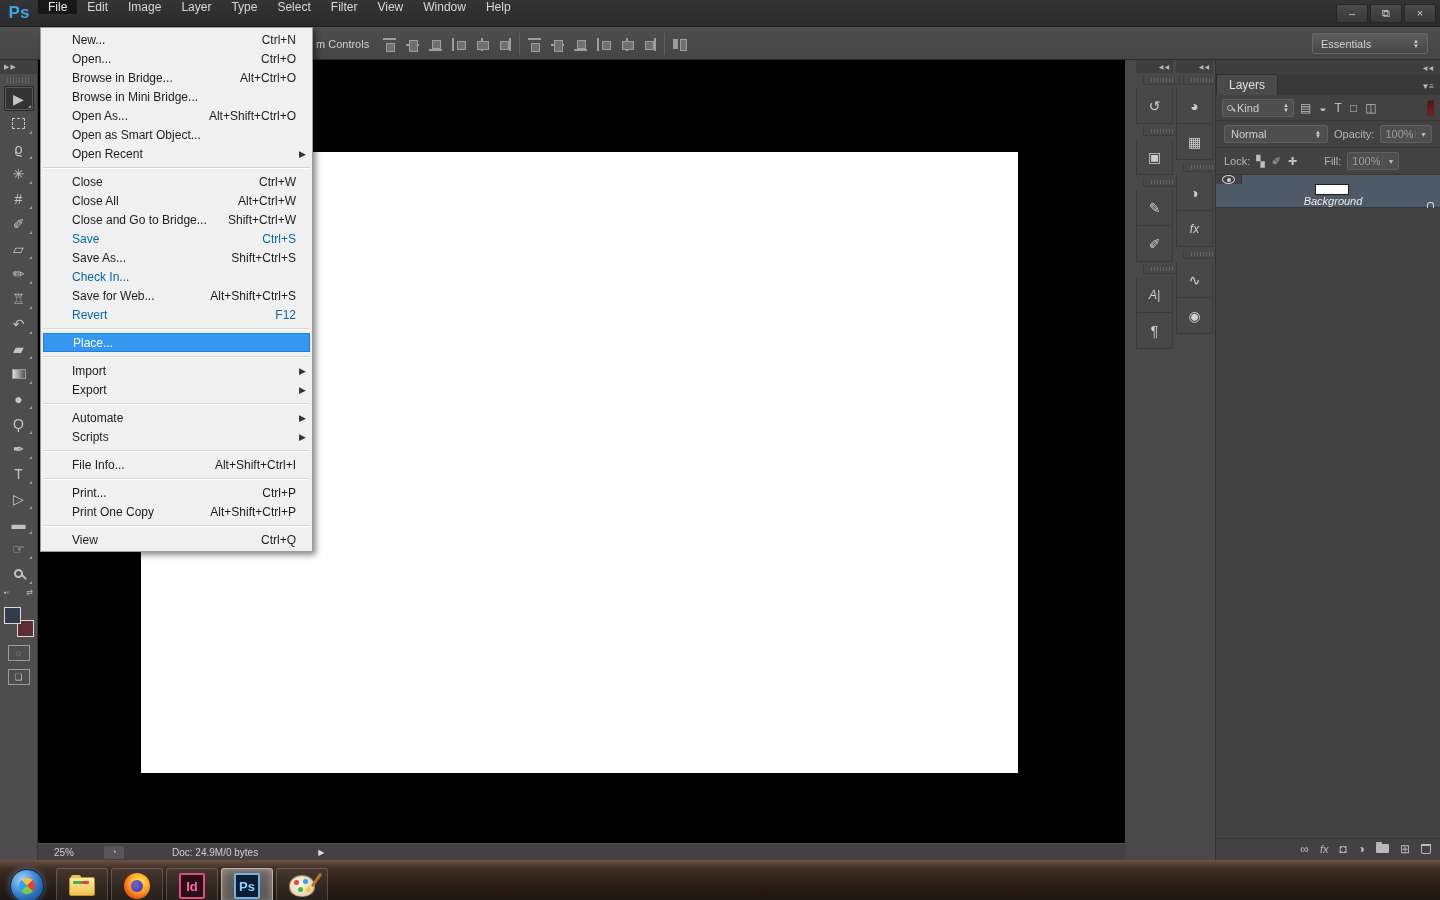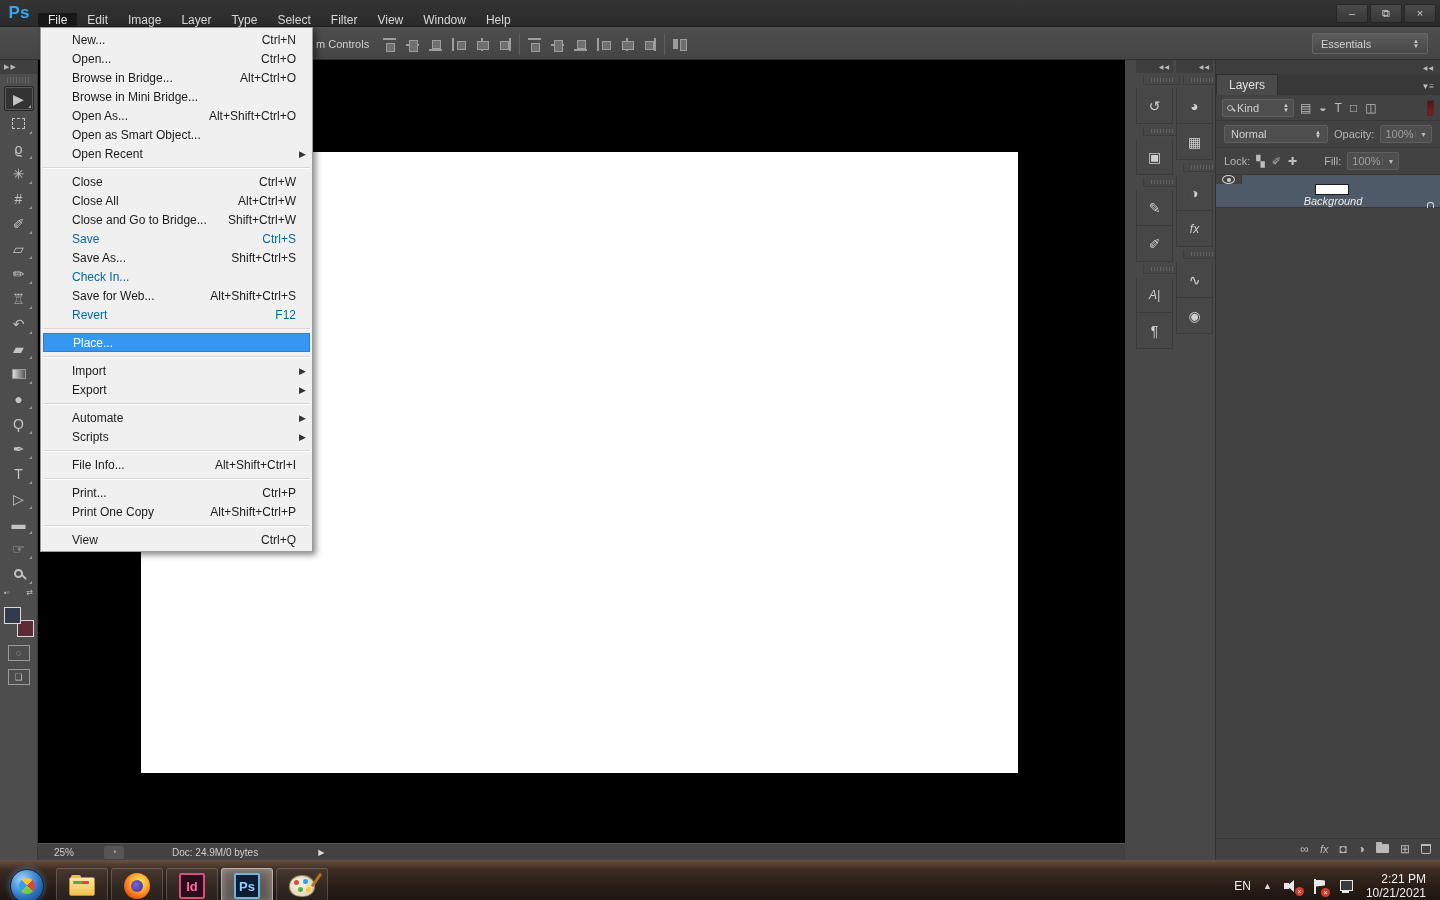--- a/index.html
+++ b/index.html
@@ -5,21 +5,21 @@
   * { margin:0; padding:0; box-sizing:border-box; }
   html,body { width:1440px; height:900px; overflow:hidden; background:#535353;
     font-family:"Liberation Sans", sans-serif; }
   #stage { position:relative; width:1440px; height:900px; }
 
   
   .titlebar { position:absolute; left:0; top:0; width:1440px; height:27px;
     background:linear-gradient(#343434,#2a2a2a); border-bottom:1px solid #1c1c1c;
     display:flex; align-items:center; z-index:40; }
   .ps-logo { width:38px; text-align:center; color:#39a6e8; font-weight:bold; font-size:17px; }
-  .menubar { display:flex; height:27px; align-items:flex-end; }
+  .menubar { display:flex; height:27px; align-items:flex-start; }
   .menu-top { color:#d8d8d8; font-size:12px; padding:0 10px; display:flex; align-items:center; cursor:default; }
   .menu-top.active { background:#181818; color:#e8e8e8; }
   .win-controls { margin-left:auto; display:flex; gap:2px; padding-right:4px; }
   .win-btn { width:32px; height:19px; background:linear-gradient(#4a4a4a,#383838);
     border:1px solid #262626; color:#cfcfcf; font-size:11px; display:flex;
     align-items:center; justify-content:center; border-radius:2px; }
 
   
   .optionsbar { position:absolute; left:0; top:28px; width:1440px; height:32px;
     background:linear-gradient(#4d4d4d,#454545); border-bottom:1px solid #2e2e2e; z-index:5;
@@ -830,30 +830,15 @@
     </div>
     <div class="task-btn">
       <span class="icon-id" style="color: rgb(255, 107, 158);">Id</span>
     </div>
     <div class="task-btn active">
       <span class="icon-ps" style="color: rgb(143, 208, 255);">Ps</span>
     </div>
     <div class="task-btn">
       <span class="icon-paint"></span>
     </div>
-    <div class="tray">
-      <span>EN</span>
-      <span class="tray-up">▲</span>
-      <span class="spk">
-          <span class="badge-x">×</span>
-        </span>
-      <span class="flagico">
-          <span class="badge-x">×</span>
-        </span>
-      <span class="netico"></span>
-      <div class="clock">
-        <div>2:21 PM</div>
-        <div>10/21/2021</div>
-      </div>
-    </div>
   </div>
 
 </div>
 
 </body></html>

